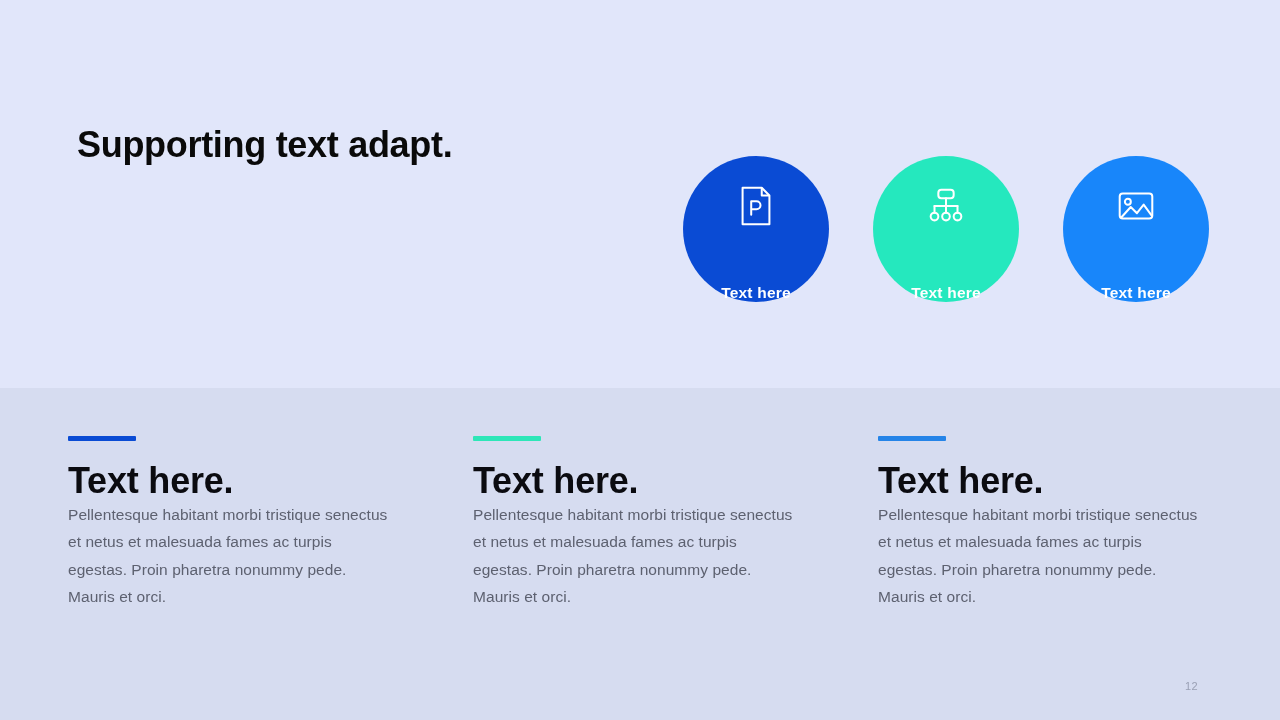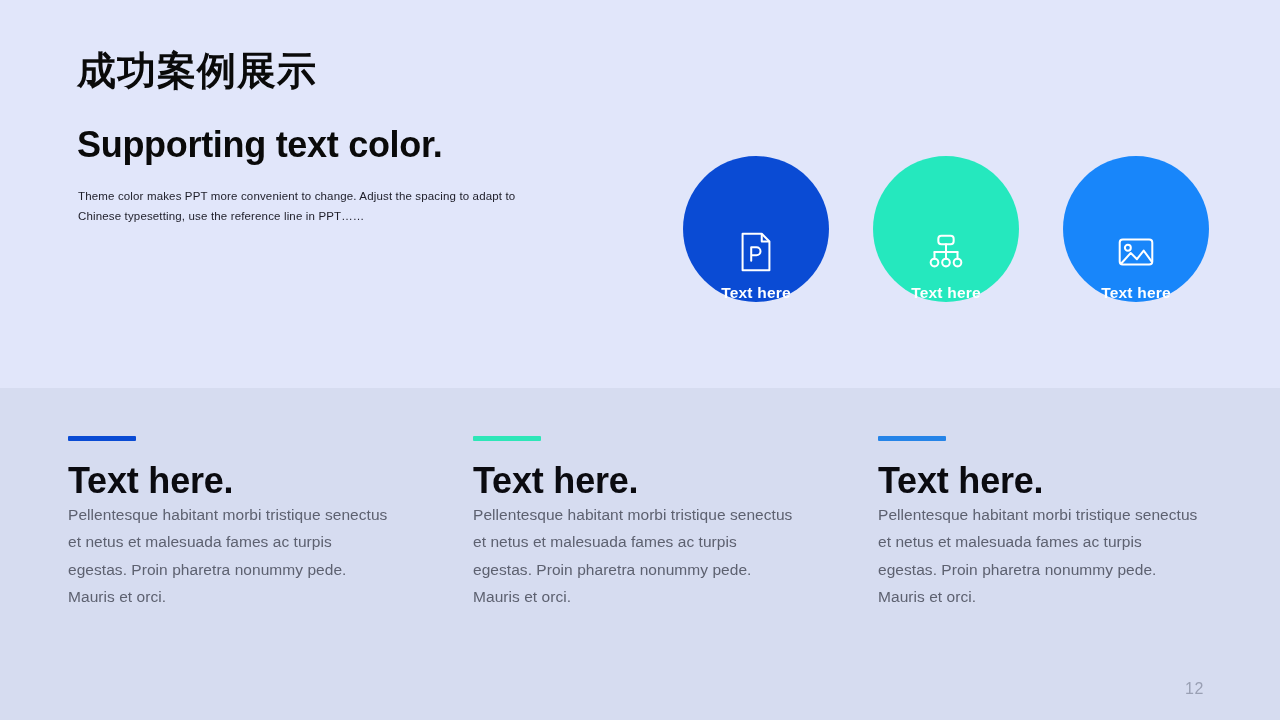--- a/index.html
+++ b/index.html
@@ -83,21 +83,21 @@
   }
   .circle {
     position: absolute;
     top: 0;
     width: 146px;
     height: 146px;
     border-radius: 50%;
     display: flex;
     flex-direction: column;
     align-items: center;
-    justify-content: flex-end;
+    justify-content: space-between;
   }
   .circle-0 { left: 0px; }
   .circle-1 { left: 190px; }
   .circle-2 { left: 380px; }
 
   .circle-icon {
     margin-top: 27px;
     width: 46px;
     height: 46px;
     display: block;
@@ -144,36 +144,34 @@
     line-height: 1.78;
     letter-spacing: 0.05px;
     width: 325px;
   }
 
   
   .page-num {
     position: absolute;
     left: 1185px;
     top: 680px;
-    font-size: 16px;
+    font-size: 11px;
     color: #9aa0b4;
     letter-spacing: 0.5px;
   }
 </style>
 </head>
 <body>
 
 <div class="slide">
 
   <div class="top-band" style="background-color: rgb(225, 230, 250);"></div>
   <div class="bottom-band" style="background-color: rgb(214, 220, 240);"></div>
 
-  <div class="title-cn">成功案例展示</div>
-  <div class="title-en">Supporting text color.</div>
-  <div class="subtext">Theme color makes PPT more convenient to change. Adjust the spacing to adapt to Chinese typesetting, use the reference line in PPT……</div>
+  <div class="title-en">Supporting text adapt.</div>
 
   <div class="circles">
 
     <div class="circle circle-0" style="background-color: rgb(10, 75, 212);">
       <span class="circle-icon">
         <svg viewBox="0 0 48 48" fill="none" xmlns="http://www.w3.org/2000/svg">
           <path d="M10 5 H30 L38 13 V43 H10 Z" stroke="#ffffff" stroke-width="2.1" stroke-linejoin="round" fill="none"></path>
           <path d="M30 5 V13 H38" stroke="#ffffff" stroke-width="2.1" stroke-linejoin="round" fill="none"></path>
           <path d="M19 33 V19 H24.5 a4.2 4.2 0 0 1 0 8.4 H19" stroke="#ffffff" stroke-width="2.1" stroke-linecap="round" stroke-linejoin="round" fill="none"></path>
         </svg>

